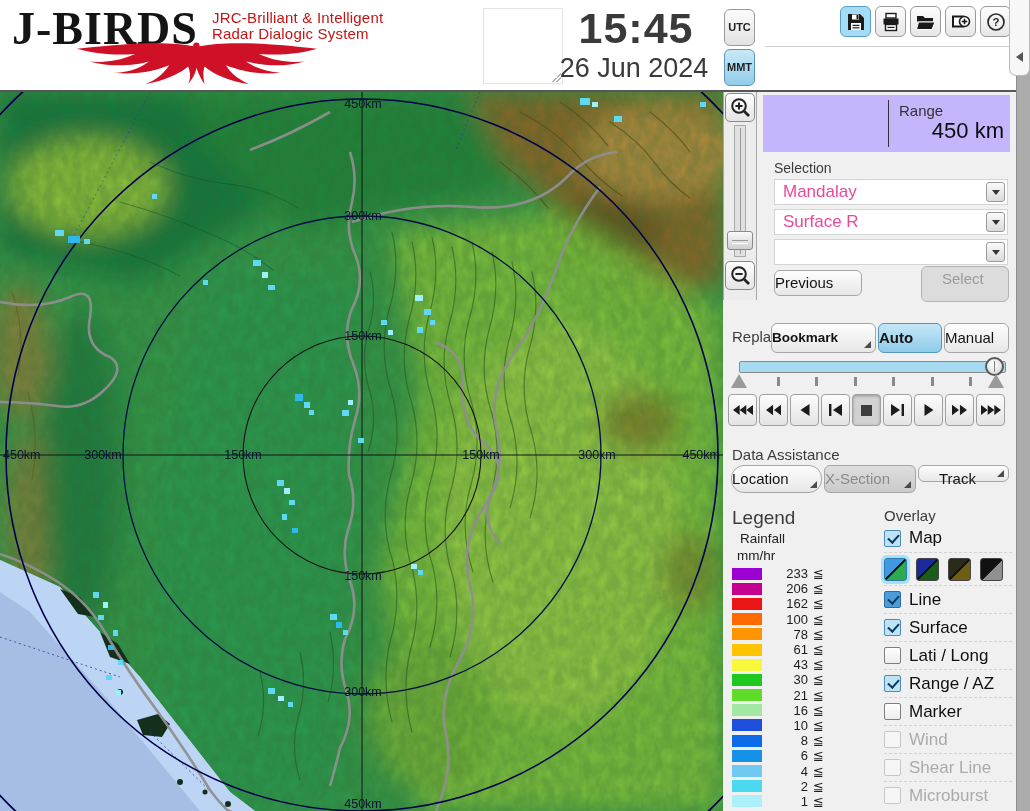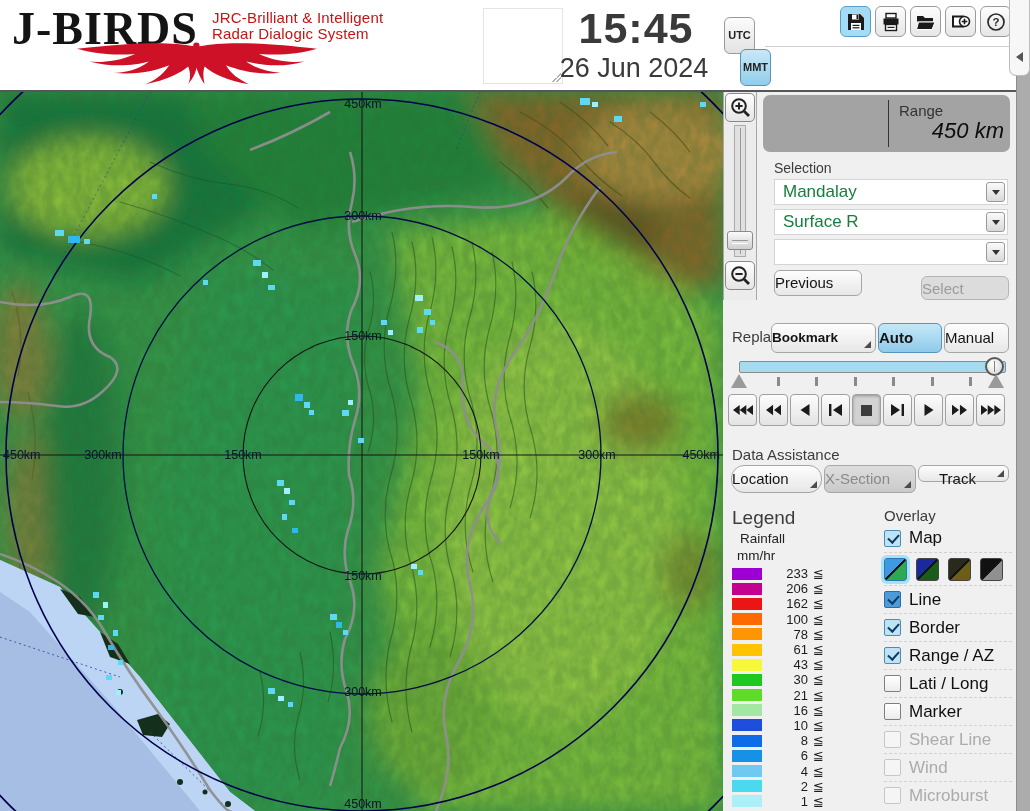--- a/index.html
+++ b/index.html
@@ -18,21 +18,21 @@
     background:#fff; border:1px solid #e4e4e4; }
   .station-box .grip { position:absolute; right:1px; bottom:1px; width:9px; height:9px;
     background:linear-gradient(135deg, transparent 50%, #b0b0b0 50%, #b0b0b0 58%, transparent 58%, transparent 70%, #b0b0b0 70%, #b0b0b0 78%, transparent 78%); }
   .clock-time { position:absolute; left:558px; top:4px; width:156px; text-align:center;
     font-size:43px; font-weight:bold; color:#3a3a3a; letter-spacing:1px; }
   .clock-date { position:absolute; left:545px; top:53px; width:178px; text-align:center;
     font-size:27px; color:#3a3a3a; }
   .tz-btn { position:absolute; left:724px; width:31px; height:37px; border-radius:6px;
     border:1px solid #9a9a9a; background:linear-gradient(#fcfcfc,#e2e2e2);
     font-size:11px; font-weight:bold; color:#222; text-align:center; line-height:35px; cursor:pointer; }
-  .tz-btn.sel { background:linear-gradient(#c8e8f6,#92cdea); border-color:#5694ba;margin-left:16px; }
+  .tz-btn.sel { background:linear-gradient(#c8e8f6,#92cdea); border-color:#5694ba; }
   .toolbar { position:absolute; left:840px; top:6px; display:flex; gap:4px; }
   .tool-btn { width:31px; height:31px; border-radius:6px; border:1px solid #9a9a9a;
     background:linear-gradient(#fdfdfd,#e6e6e6); display:flex; align-items:center;
     justify-content:center; cursor:pointer; }
   .tool-btn.sel { background:#a5dcf5; border-color:#58a0c6; }
   .hdr-divider { position:absolute; left:765px; top:46px; width:245px; height:1px; background:#cfcfcf; }
   .station-name { position:absolute; left:763px; top:50px; width:247px; height:40px;
     background:#fff; font-size:22px; color:#1f1f1f; line-height:40px; padding-left:10px; }
 
   
@@ -55,29 +55,29 @@
 
   
   .btn { border:1px solid #a6a6a6; border-radius:6px; background:linear-gradient(#fdfdfd,#e7e7e7);
     color:#141414; font-size:15px; cursor:pointer; position:absolute; }
   .btn.blue { background:linear-gradient(#c5e7f7,#8fcbe9); border-color:#5694ba; font-weight:bold; }
   .btn.disabled { background:#dcdcdc; color:#9b9b9b; border-color:#b4b4b4; cursor:default; }
   .btn.gray { background:linear-gradient(#dedede,#cacaca); color:#8a8a8a; }
   .fold::after { content:""; position:absolute; right:4px; bottom:4px; width:0; height:0;
     border-left:7px solid transparent; border-bottom:7px solid #4c4c4c; }
 
-  .range-box { position:absolute; left:763px; top:95px; width:247px; height:57px; background:#a3a3a3;border-radius:7px; }
+  .range-box { position:absolute; left:763px; top:95px; width:247px; height:57px; background:#c4b5fd; }
   .range-box .vline { position:absolute; left:125px; top:5px; bottom:5px; width:1px; background:#333; }
   .range-label { position:absolute; left:136px; top:7px; font-size:15px; color:#333; }
-  .range-value { position:absolute; right:6px; top:23px; font-size:22px; color:#0d0d0d;font-style:italic; }
+  .range-value { position:absolute; right:6px; top:23px; font-size:22px; color:#0d0d0d; }
 
   .sec-label { position:absolute; font-size:14px; color:#3c3c3c; }
 
   .dd { position:absolute; left:774px; width:234px; height:26px; background:#fff;
-    border:1px solid #d4d4d4; font-size:17px; color:#15803d; line-height:24px; padding-left:8px; cursor:pointer; }
+    border:1px solid #d4d4d4; font-size:17px; color:#ec4899; line-height:24px; padding-left:8px; cursor:pointer; }
   .dd-arrow { position:absolute; right:2px; top:2px; width:19px; height:20px; border-radius:3px;
     border:1px solid #9a9a9a; background:linear-gradient(#fafafa,#dadada);
     display:flex; align-items:center; justify-content:center; }
   .dd-arrow::after { content:""; width:0; height:0; border-left:4px solid transparent;
     border-right:4px solid transparent; border-top:5px solid #333; }
 
   
   .rp-track { position:absolute; left:739px; top:361px; width:267px; height:12px;
     background:#a5daf1; border:1px solid #8a8a8a; border-radius:2px; cursor:pointer; }
   .rp-thumb { position:absolute; left:985px; top:357px; width:19px; height:19px; border-radius:50%;
@@ -139,21 +139,21 @@
   </div>
   <svg class="eagle" width="378" height="48" viewBox="0 0 388 76">
     <path fill="#CE1126" d="M190,10 C150,2 90,4 4,14 C40,24 70,24 96,22 C70,34 40,36 24,34 C60,44 96,40 118,34 C100,48 78,52 62,52 C100,56 130,48 150,40 C140,56 124,66 112,70 C146,64 168,52 180,42 C184,52 184,62 180,70 C188,60 192,52 193,44 C196,52 200,62 206,70 C204,60 203,52 206,42 C220,54 242,64 276,70 C260,62 248,54 240,40 C260,48 292,56 326,52 C308,50 288,46 272,34 C296,40 330,44 364,34 C346,36 318,34 292,22 C320,24 350,24 384,14 C300,4 236,2 198,10 C196,12 192,12 190,10 Z"></path>
     <circle cx="193" cy="9" r="5" fill="#CE1126"></circle>
   </svg>
   <div class="station-box">
       <div class="grip"></div>
     </div>
   <div class="clock-time">15:45</div>
   <div class="clock-date">26 Jun 2024</div>
-  <div class="tz-btn" style="top:17px;">UTC</div>
+  <div class="tz-btn" style="top:9px;">UTC</div>
   <div class="tz-btn sel" style="top:49px;">MMT</div>
 
   <div class="toolbar">
     <div class="tool-btn sel">
       <svg width="20" height="20" viewBox="0 0 20 20">
         <path d="M2,2 H14 L18,6 V18 H2 Z" fill="#1a1a1a"></path>
         <rect x="6" y="2.5" width="7" height="5" fill="#fff"></rect>
           <rect x="10.5" y="3" width="2" height="4" fill="#1a1a1a"></rect>
         <rect x="5" y="11" width="10" height="7" fill="#fff"></rect>
         <rect x="6.5" y="12.8" width="7" height="1.2" fill="#1a1a1a"></rect>
@@ -431,21 +431,21 @@
 <div class="dd" style="top:209px;">
   <span>Surface R</span>
   <div class="dd-arrow"></div>
 </div>
 <div class="dd" style="top:239px;">
   <span></span>
   <div class="dd-arrow"></div>
 </div>
 
 <div class="btn" style="left:774px; top:270px; width:88px; height:26px; line-height:24px;">Previous</div>
-<div class="btn disabled" style="left:921px; top:276px; width:88px; height:24px; line-height:24px;">Select</div>
+<div class="btn disabled" style="left:921px; top:266px; width:88px; height:36px; line-height:24px;padding-left:20px;">Select</div>
 
 <div class="sec-label" style="left:732px; top:328px; font-size:15px;">Replay</div>
 <div class="btn fold" style="left:771px; top:323px; width:105px; height:30px; line-height:28px; font-size:13.5px; font-weight:bold;">Bookmark</div>
 <div class="btn blue" style="left:878px; top:323px; width:64px; height:30px; line-height:28px;">Auto</div>
 <div class="btn" style="left:944px; top:323px; width:65px; height:30px; line-height:28px;">Manual</div>
 
 <div class="rp-track"></div>
 <div class="rp-thumb"></div>
 <div class="rp-tri" style="left:731px;"></div>
 <div class="rp-tri" style="left:988px;"></div>
@@ -616,41 +616,41 @@
     <div class="map-style" data-selected="false" style="background: linear-gradient(135deg, rgb(26, 42, 154) 47%, rgb(16, 20, 28) 47%, rgb(16, 20, 28) 53%, rgb(26, 92, 26) 53%);"></div>
     <div class="map-style" data-selected="false" style="background: linear-gradient(135deg, rgb(42, 42, 26) 47%, rgb(16, 20, 28) 47%, rgb(16, 20, 28) 53%, rgb(110, 94, 20) 53%);"></div>
     <div class="map-style" data-selected="false" style="background: linear-gradient(135deg, rgb(17, 17, 17) 47%, rgb(16, 20, 28) 47%, rgb(16, 20, 28) 53%, rgb(144, 144, 144) 53%);"></div>
   </div>
   <div class="ov-row" data-state="active">
     <div class="ov-cb"></div>
     <div class="ov-label">Line</div>
   </div>
   <div class="ov-row" data-state="checked">
     <div class="ov-cb"></div>
-    <div class="ov-label">Border</div>
+    <div class="ov-label">Surface</div>
+  </div>
+  <div class="ov-row" data-state="unchecked">
+    <div class="ov-cb"></div>
+    <div class="ov-label">Lati / Long</div>
   </div>
   <div class="ov-row" data-state="checked">
     <div class="ov-cb"></div>
     <div class="ov-label">Range / AZ</div>
   </div>
   <div class="ov-row" data-state="unchecked">
     <div class="ov-cb"></div>
-    <div class="ov-label">Lati / Long</div>
-  </div>
-  <div class="ov-row" data-state="unchecked">
-    <div class="ov-cb"></div>
     <div class="ov-label">Marker</div>
   </div>
   <div class="ov-row" data-state="disabled">
     <div class="ov-cb"></div>
+    <div class="ov-label">Wind</div>
+  </div>
+  <div class="ov-row" data-state="disabled">
+    <div class="ov-cb"></div>
     <div class="ov-label">Shear Line</div>
-  </div>
-  <div class="ov-row" data-state="disabled">
-    <div class="ov-cb"></div>
-    <div class="ov-label">Wind</div>
   </div>
   <div class="ov-row" data-state="disabled">
     <div class="ov-cb"></div>
     <div class="ov-label">Microburst</div>
   </div>
 </div>
 
 <div class="splitter"></div>
 <div class="split-tab">
   <div class="split-arrow"></div>

